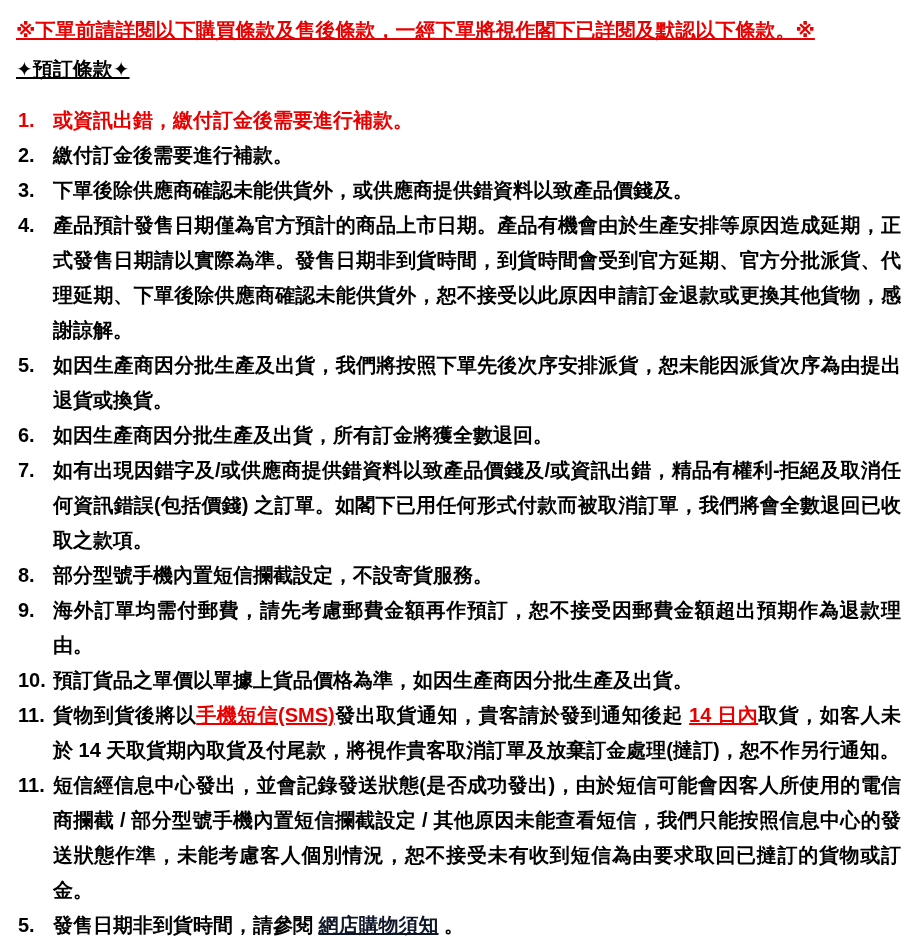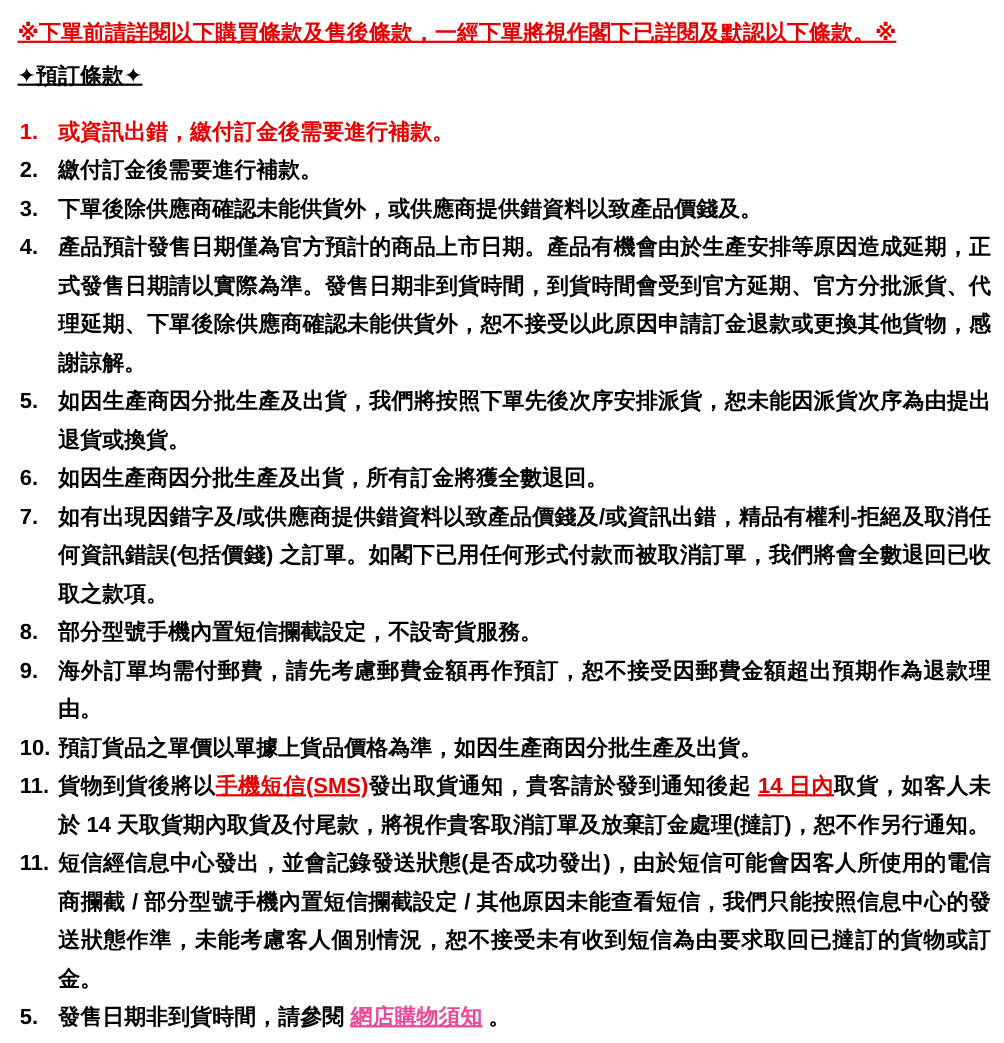--- a/index.html
+++ b/index.html
@@ -56,21 +56,21 @@
   .term-item.red,
   .term-item.red .num,
   .term-item.red .body {
     color: #e80000;
   }
   .seg-red-underline {
     color: #e80000;
     text-decoration: underline;
   }
   a.shop-link {
-    color: #ec4899;
+    color: #0f172a;
     cursor: pointer;
     margin-top: 20px;
   }
 </style>
 </head>
 <body>
 
 <div class="page">
   <h1 class="page-title">※下單前請詳閱以下購買條款及售後條款，一經下單將視作閣下已詳閱及默認以下條款。※</h1>
   <h2 class="section-header">✦預訂條款✦</h2>

